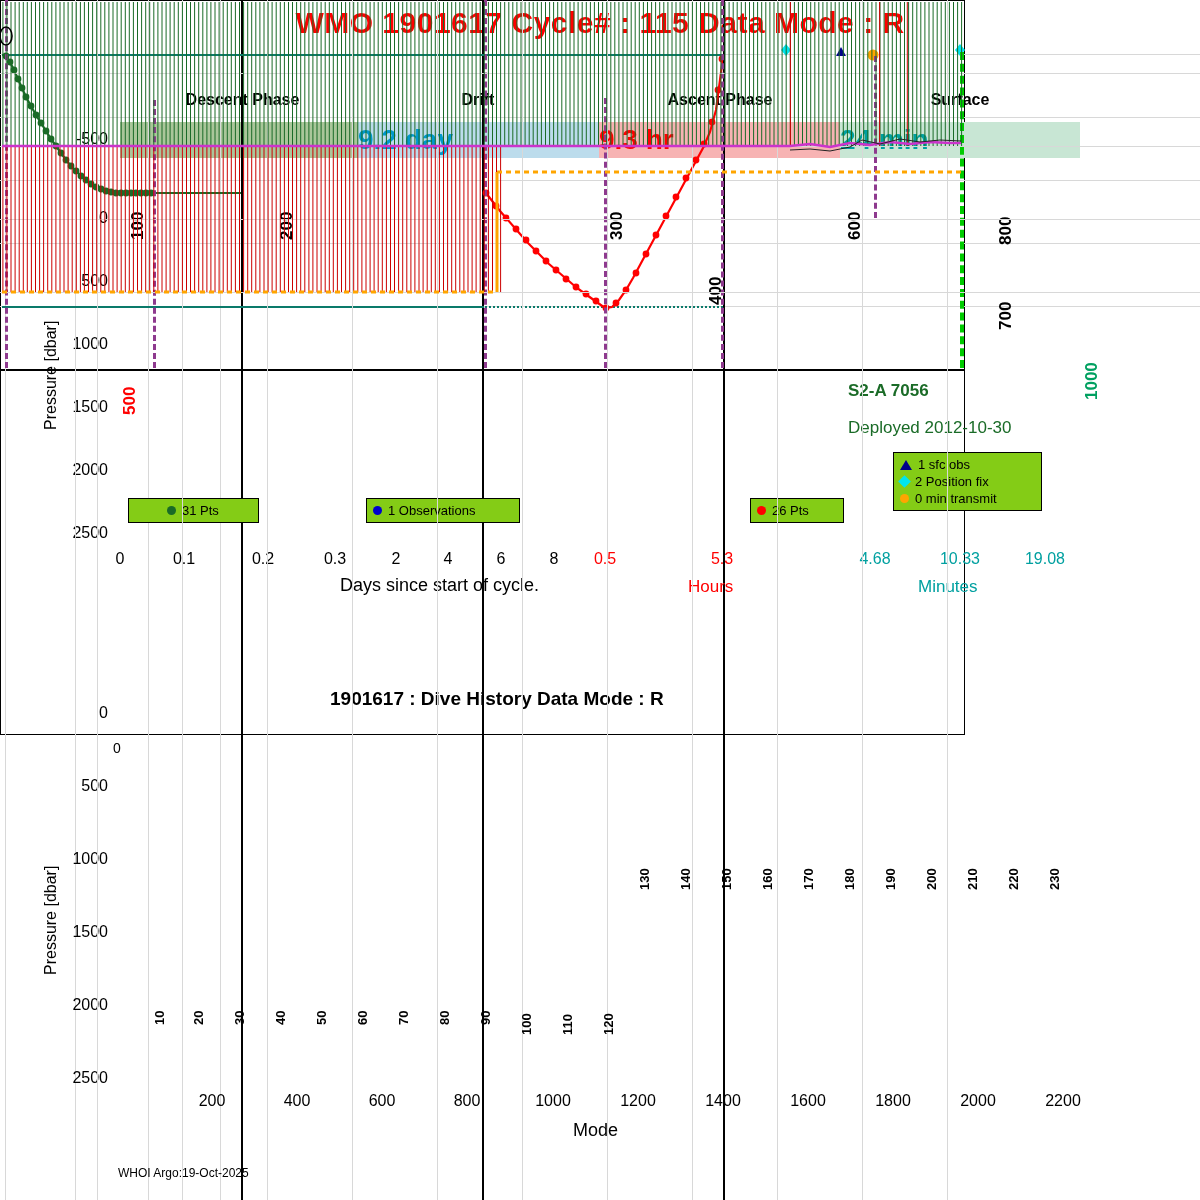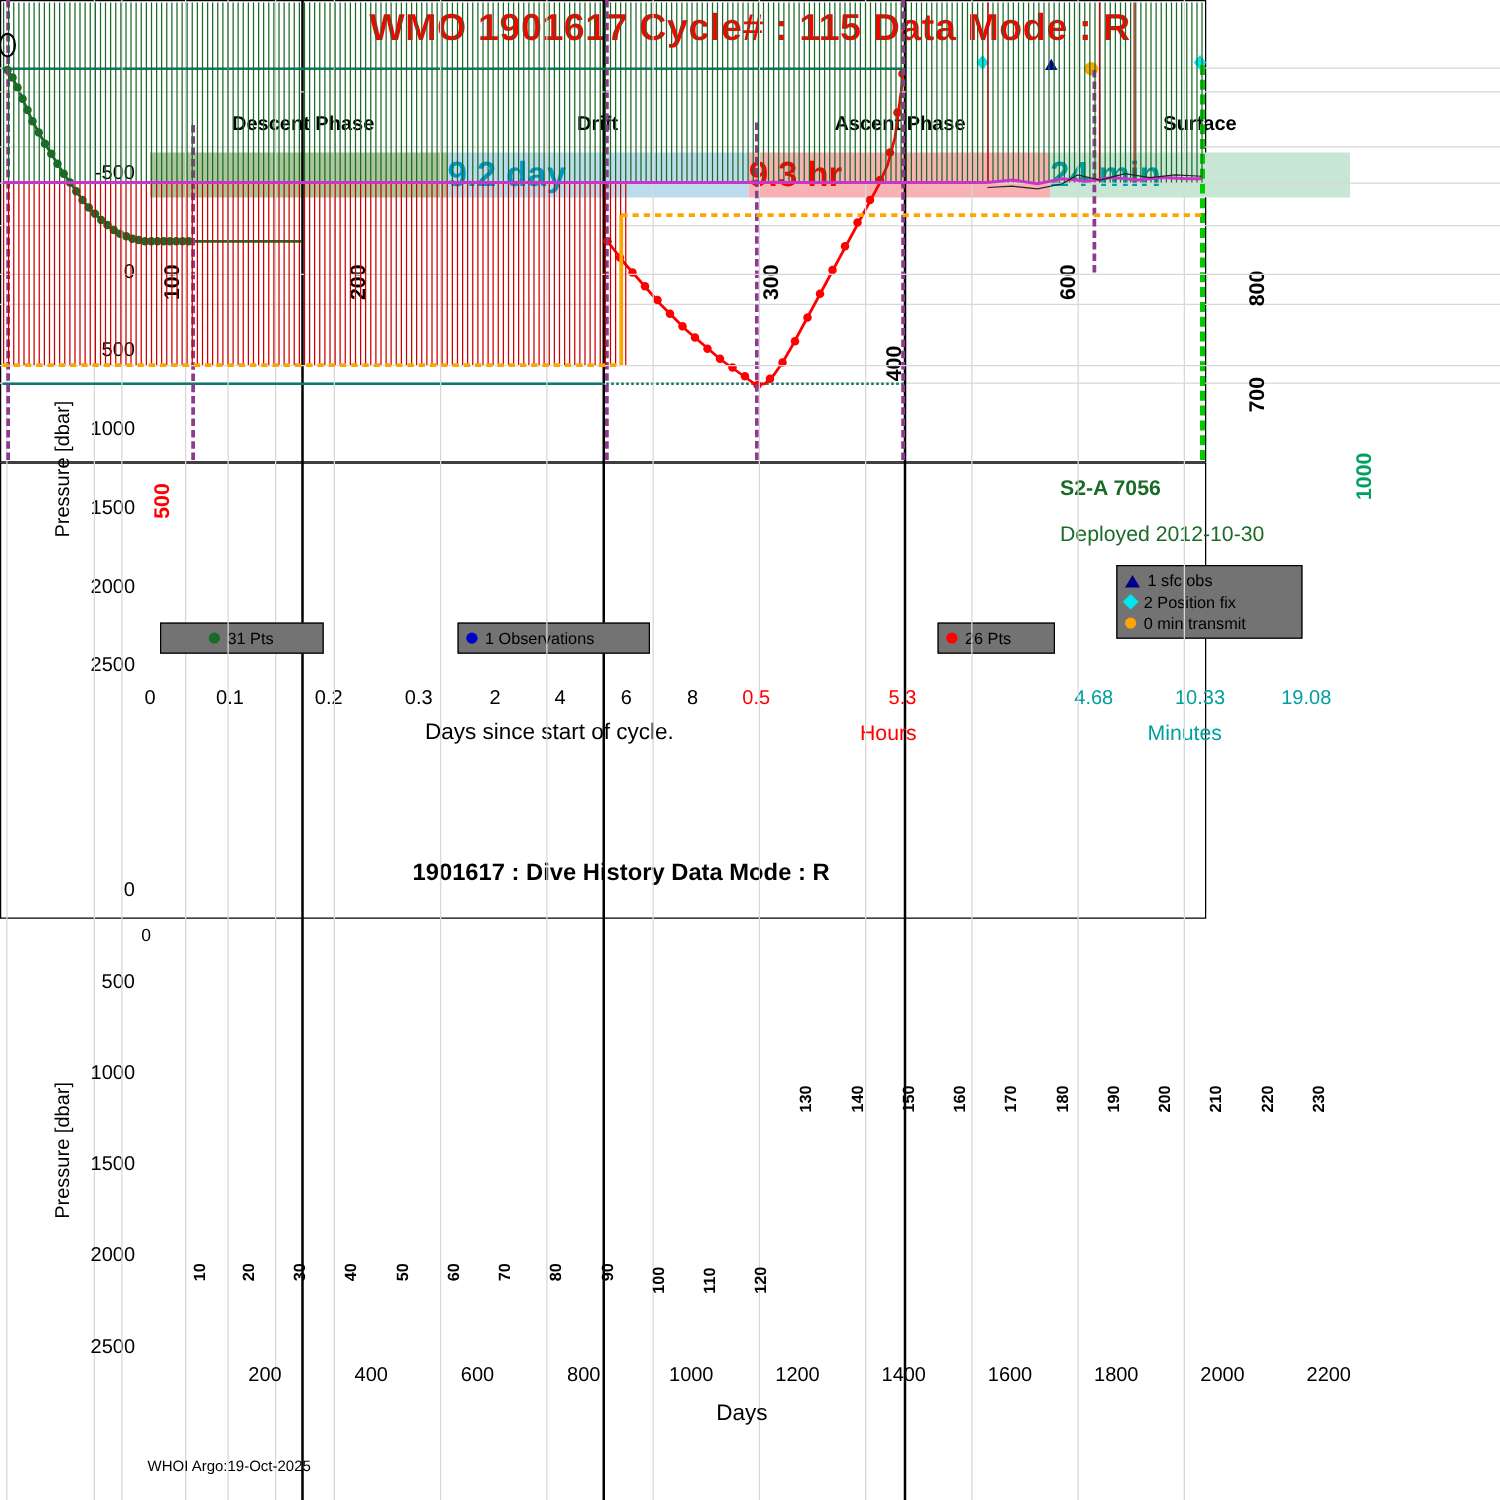--- a/index.html
+++ b/index.html
@@ -13,21 +13,21 @@
   .phaselabel{position:absolute;font-size:16px;font-weight:bold;color:#000;text-align:center;}
   .phasebar{position:absolute;height:36px;}
   .phasebartext{font-size:28px;font-weight:bold;text-align:left;line-height:36px;}
   .ylabel{position:absolute;font-size:16px;color:#000;transform:rotate(-90deg);transform-origin:left top;white-space:nowrap;}
   .ytick{position:absolute;font-size:16px;color:#000;text-align:right;width:60px;}
   .xtick{position:absolute;font-size:16px;color:#000;text-align:center;}
   .sep{position:absolute;width:2px;background:#000;}
   .vline{position:absolute;width:0;border-left:3px dashed #8e3a8e;}
   .vlinegreen{position:absolute;width:0;border-left:4px dashed #00cc00;}
   .vlabel{position:absolute;font-size:17px;font-weight:bold;color:#000;transform:rotate(-90deg);transform-origin:left top;white-space:nowrap;}
-  .legendbox{position:absolute;border:1px solid #000;background:#737373;font-size:13px;padding:3px 6px;}
+  .legendbox{position:absolute;border:1px solid #000;background:#84cc16;font-size:13px;padding:3px 6px;}
   .lgrow{display:flex;align-items:center;gap:6px;height:17px;}
   .dot{width:9px;height:9px;border-radius:50%;display:inline-block;}
   .tri{width:0;height:0;border-left:6px solid transparent;border-right:6px solid transparent;border-bottom:10px solid #00008b;}
   .diam{width:9px;height:9px;background:#00e5ee;transform:rotate(45deg);display:inline-block;}
   
   #botPanel{left:115px;top:712px;width:965px;height:365px;border:1px solid #000;box-sizing:border-box;}
   .smalllabel{position:absolute;font-size:13px;font-weight:bold;color:#000;transform:rotate(-90deg);transform-origin:left top;white-space:nowrap;}
   .footer{left:118px;top:1166px;font-size:12px;color:#000;}
 </style>
 </head>
@@ -680,15 +680,15 @@
 <div class="abs xtick" style="left:362px;top:1092px;width:40px;">600</div>
 <div class="abs xtick" style="left:447px;top:1092px;width:40px;">800</div>
 <div class="abs xtick" style="left:528px;top:1092px;width:50px;">1000</div>
 <div class="abs xtick" style="left:613px;top:1092px;width:50px;">1200</div>
 <div class="abs xtick" style="left:698px;top:1092px;width:50px;">1400</div>
 <div class="abs xtick" style="left:783px;top:1092px;width:50px;">1600</div>
 <div class="abs xtick" style="left:868px;top:1092px;width:50px;">1800</div>
 <div class="abs xtick" style="left:953px;top:1092px;width:50px;">2000</div>
 <div class="abs xtick" style="left:1038px;top:1092px;width:50px;">2200</div>
 
-<div class="abs" style="left:573px;top:1120px;font-size:18px;color:#000;">Days</div>
+<div class="abs" style="left:573px;top:1120px;font-size:18px;color:#000;">Mode</div>
 
 <div class="abs footer">WHOI Argo:19-Oct-2025</div>
 
 </body></html>

